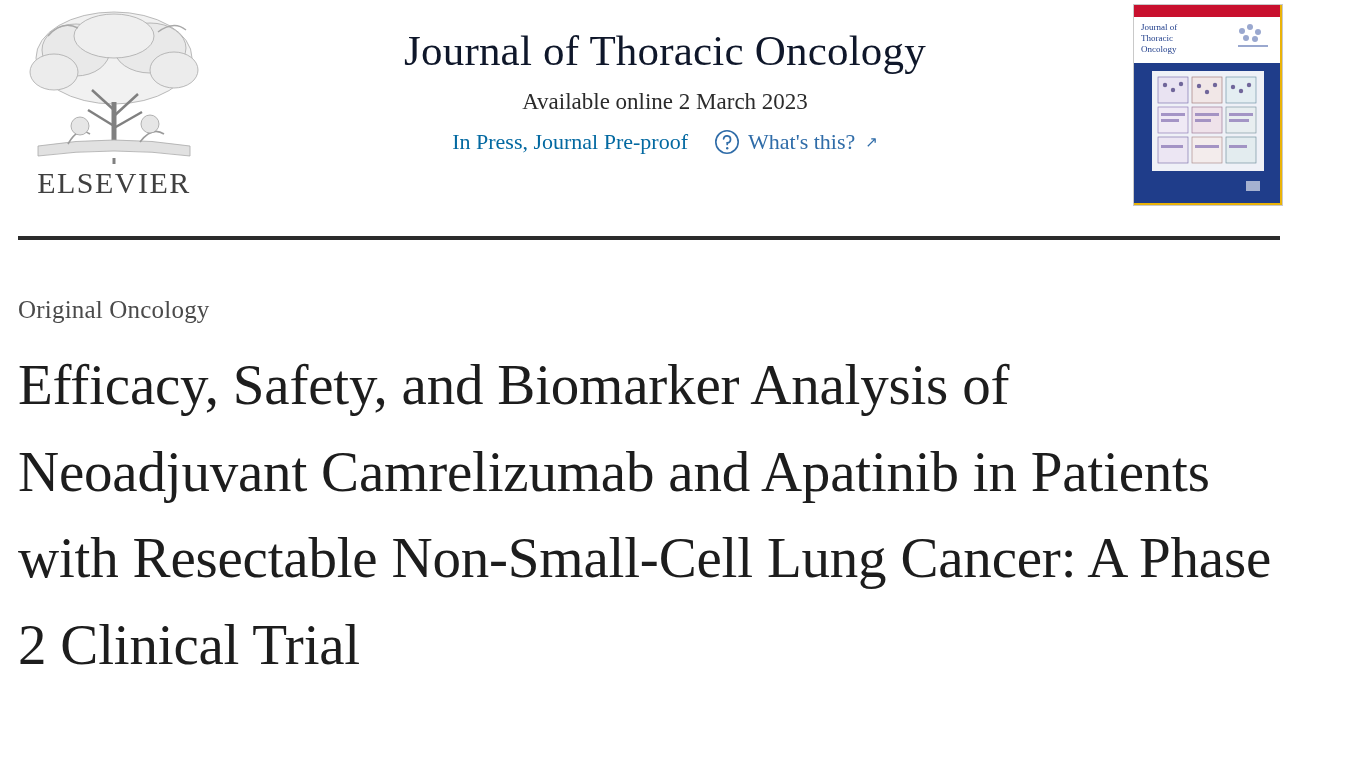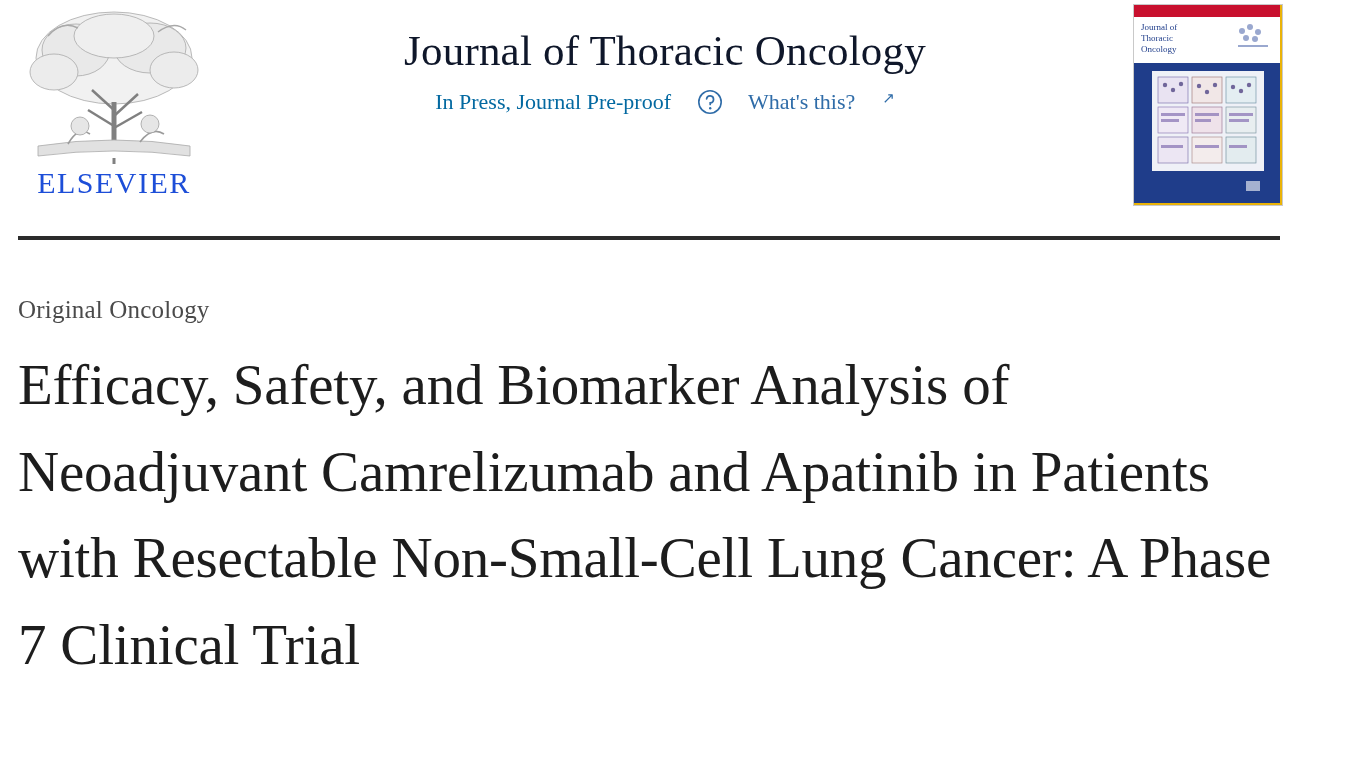--- a/index.html
+++ b/index.html
@@ -44,21 +44,21 @@
   }
   .publisher-wordmark {
     position: absolute;
     left: 0;
     top: 160px;
     width: 192px;
     text-align: center;
     font-family: "Liberation Serif", serif;
     font-size: 30px;
     letter-spacing: 1.5px;
-    color: #1d4ed8;
+    color: #404040;
     font-weight: 400;
   }
 
   
   .journal-block {
     position: absolute;
     left: 250px;
     top: 26px;
     width: 830px;
     text-align: center;
@@ -84,22 +84,22 @@
     justify-content: center;
     gap: 26px;
     font-family: "Liberation Serif", serif;
     font-size: 22px;
   }
   .press-status {
     color: #0369a1;
   }
   .whats-this {
     display: inline-flex;
-    align-items: flex-start;
-    gap: 25px;
+    align-items: center;
+    gap: 8px;
     color: #2f6ca8;
     cursor: pointer;
   }
   .question-icon {
     width: 26px;
     height: 26px;
     display: inline-block;
     vertical-align: middle;
   }
   .external-arrow {
@@ -177,20 +177,21 @@
           <circle cx="132" cy="118" r="9" fill="#e2e2e2" stroke="#8f8f8f"></circle>
           <path d="M30 30 q14 -16 30 -8 M140 26 q16 -12 28 -2" stroke="#9a9a9a" stroke-width="1.4"></path>
           <path d="M96 152 L96 158" stroke="#6b6b6b" stroke-width="3"></path>
         </g>
       </svg>
       <div class="publisher-wordmark">ELSEVIER</div>
     </div>
 
     <div class="journal-block">
       <div class="journal-title">Journal of Thoracic Oncology</div>
+      <div class="journal-availability">Available online 2 March 2023</div>
       <div class="journal-status-row">
         <span class="press-status">In Press, Journal Pre-proof</span>
         <span class="whats-this">
           <svg class="question-icon" viewBox="0 0 26 26" aria-hidden="true">
             <circle cx="13" cy="13" r="11.2" fill="none" stroke="#2f6ca8" stroke-width="1.6"></circle>
             <path d="M9.6 9.8 a3.5 3.5 0 1 1 3.6 4.1 v1.6" fill="none" stroke="#2f6ca8" stroke-width="1.7" stroke-linecap="round"></path>
             <circle cx="13.2" cy="19.2" r="1.2" fill="#2f6ca8"></circle>
           </svg>
           <span>What's this?</span>
           <span class="external-arrow">↗</span>
@@ -252,16 +253,16 @@
         <rect x="18" y="166" width="112" height="20" fill="#1f3d8a"></rect>
         <rect x="112" y="176" width="14" height="10" fill="#ffffff" opacity="0.6"></rect>
       </svg>
     </div>
 
     <div class="header-rule"></div>
   </div>
 
   <div class="article">
     <div class="article-type">Original Oncology</div>
-    <h1 class="article-title">Efficacy, Safety, and Biomarker Analysis of Neoadjuvant Camrelizumab and Apatinib in Patients with Resectable Non-Small-Cell Lung Cancer: A Phase 7 Clinical Trial</h1>
+    <h1 class="article-title">Efficacy, Safety, and Biomarker Analysis of Neoadjuvant Camrelizumab and Apatinib in Patients with Resectable Non-Small-Cell Lung Cancer: A Phase 2 Clinical Trial</h1>
   </div>
 
 </div>
 
 </body></html>

